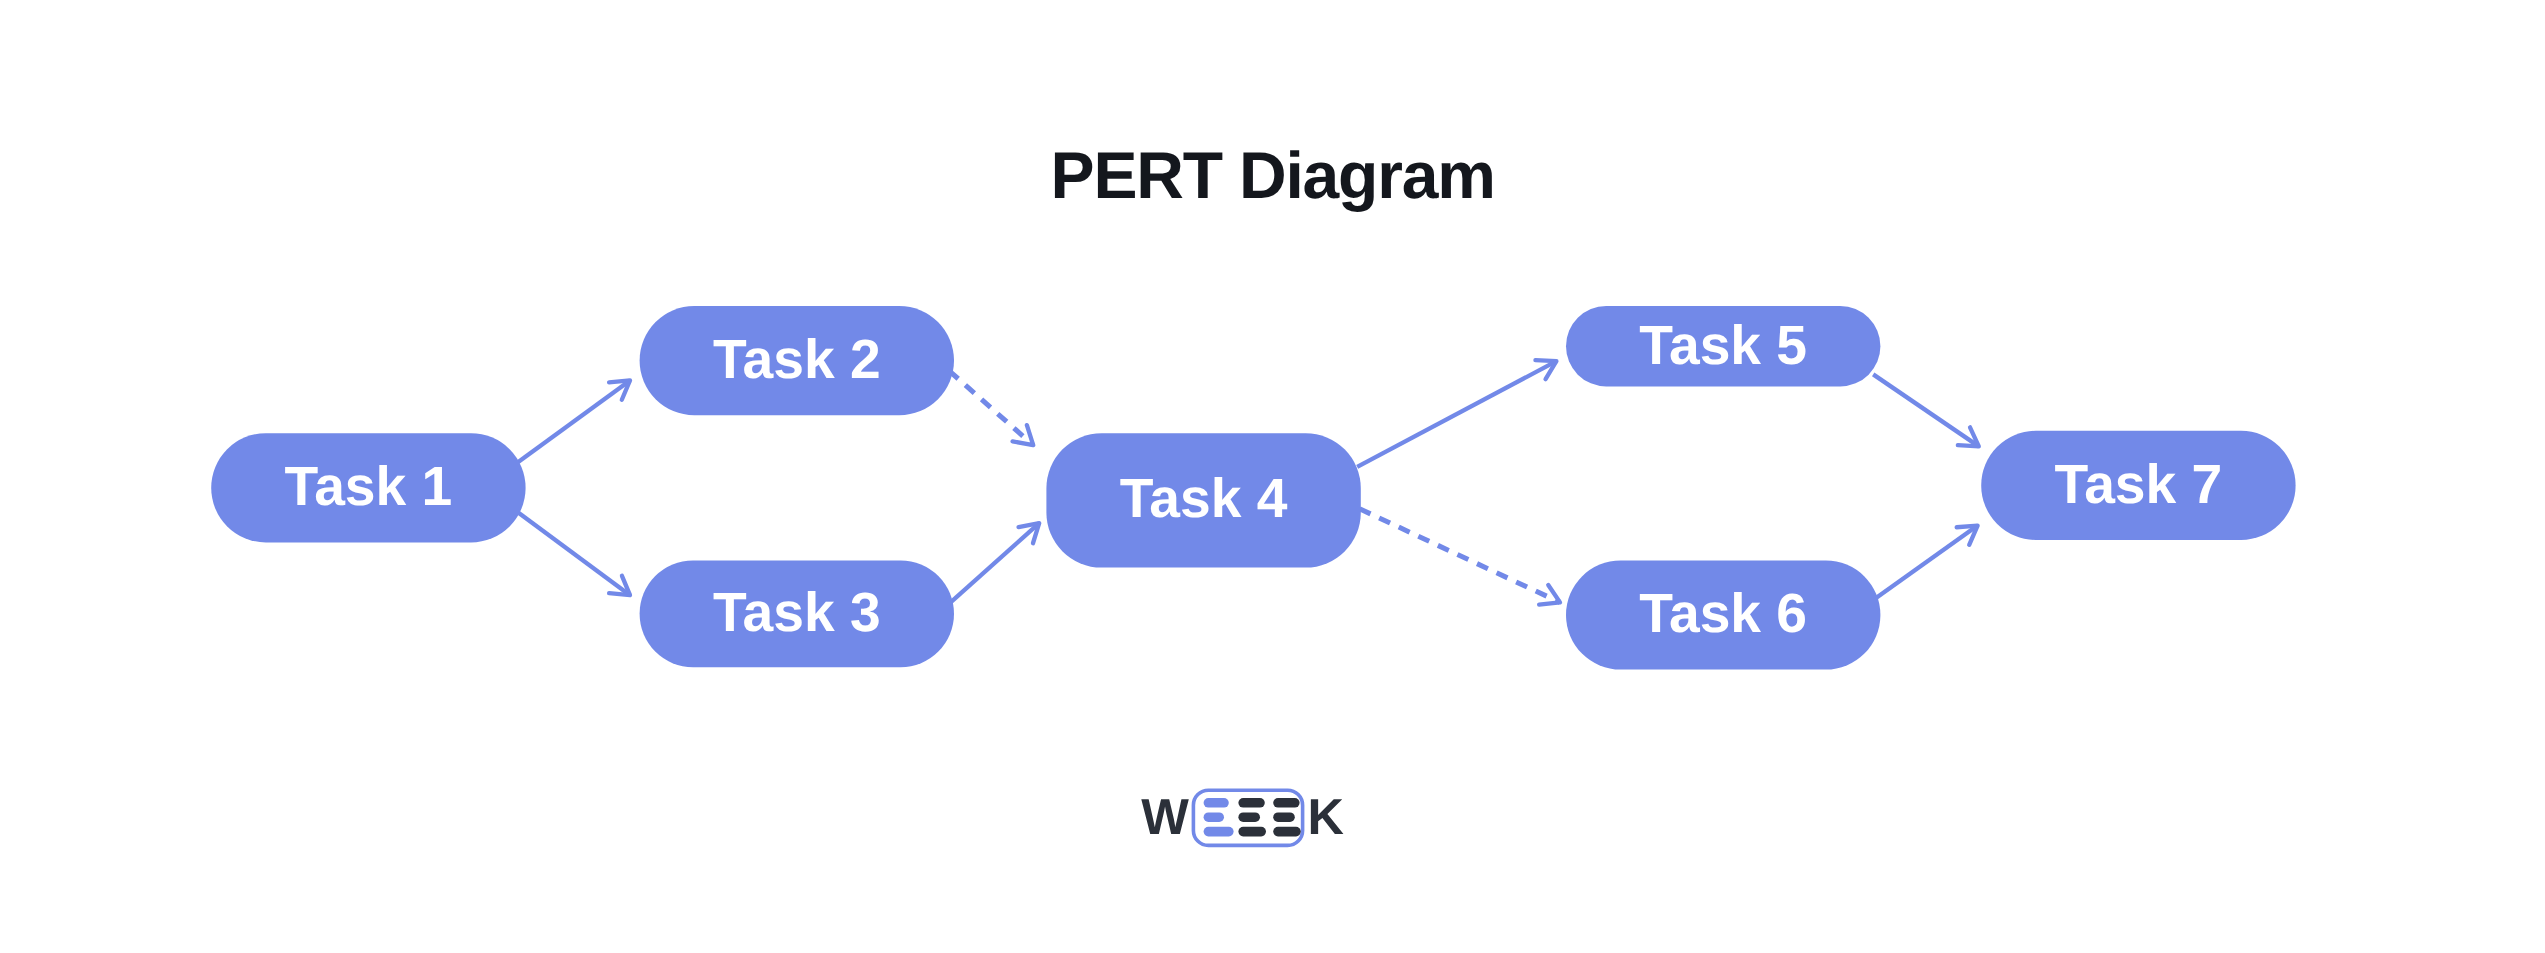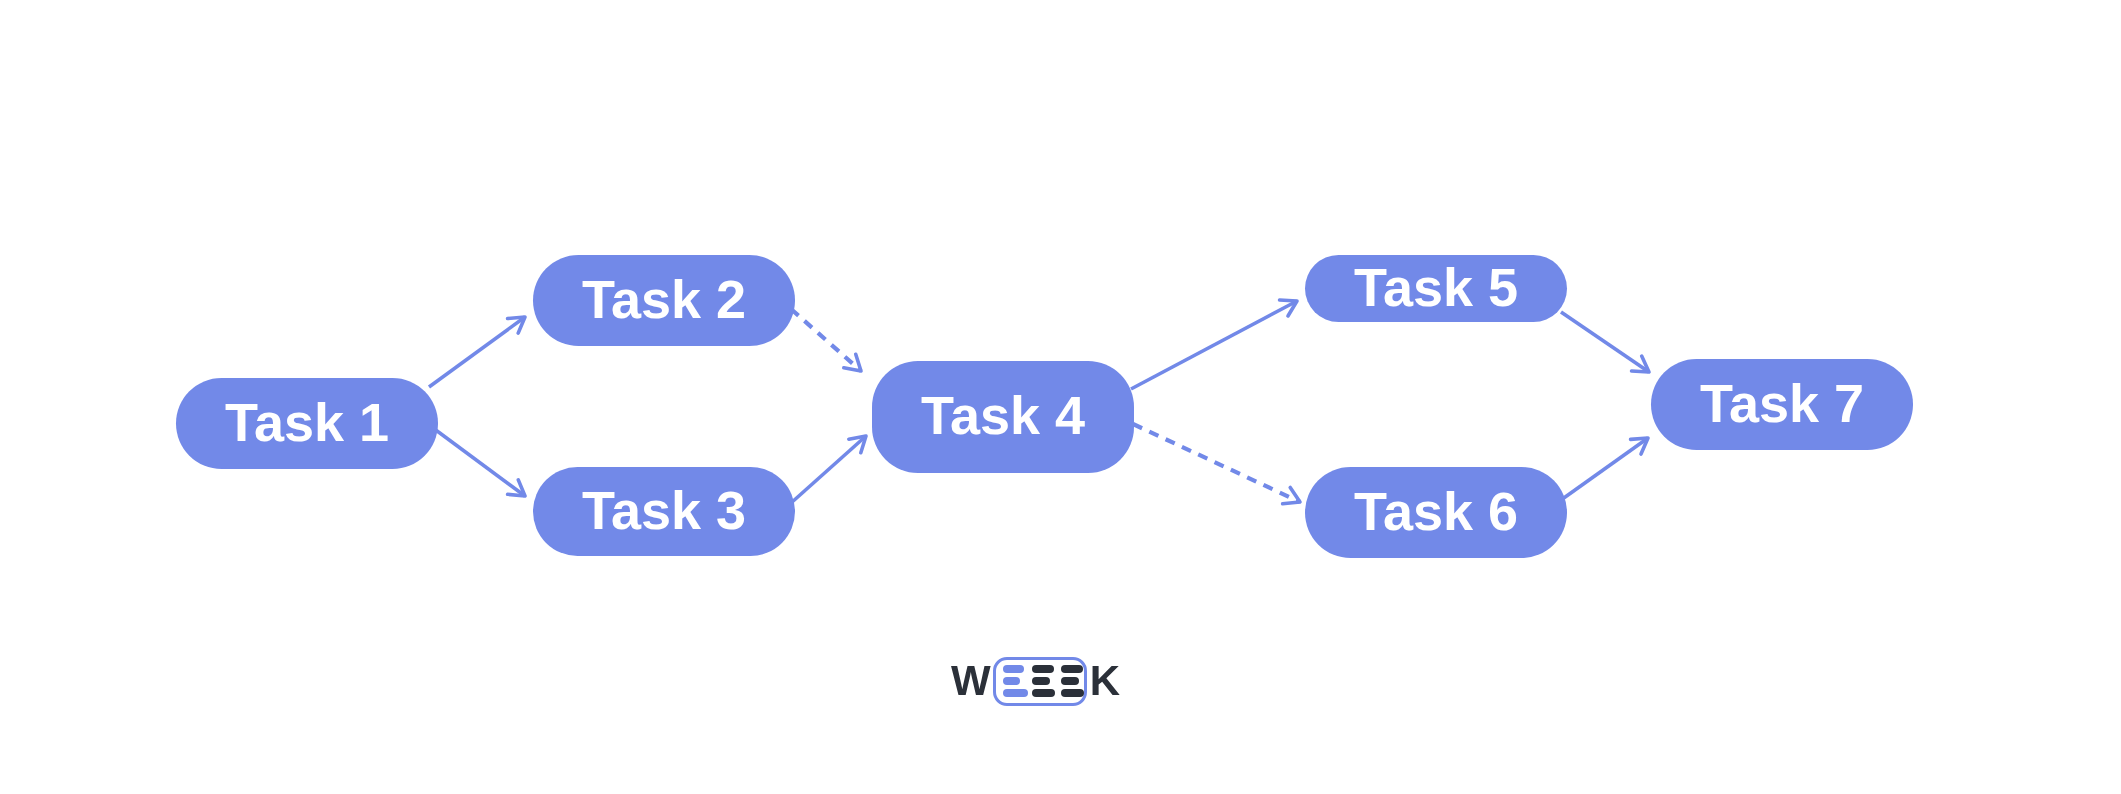--- a/index.html
+++ b/index.html
@@ -53,21 +53,21 @@
   .node {
     position: absolute;
     background: var(--accent);
     border-radius: 46px;
     display: flex;
     align-items: center;
     justify-content: center;
   }
   .node .node-label {
     color: #ffffff;
-    font-size: 54px;
+    font-size: 46px;
     font-weight: 700;
     letter-spacing: 0px;
     line-height: 1;
     padding-bottom: 4px;
   }
   
   .logo {
     position: absolute;
     left: 951px; top: 655px;
     height: 52px;
@@ -109,41 +109,42 @@
   .logo .logo-e .b-bot { width: 23px; }
   .logo .logo-e.blue .b-top { width: 21px; }
   .logo .logo-e.blue .b-mid { width: 17px; }
   .logo .logo-e.blue .b-bot { width: 25px; }
 </style>
 </head>
 <body>
 
 <div class="canvas">
 
+  <div class="page-title">PERT Diagram</div>
 
   <svg id="edge-layer" viewBox="0 0 2121 794" xmlns="http://www.w3.org/2000/svg">
     <defs>
       <marker id="arrow-open" markerUnits="userSpaceOnUse" markerWidth="26" markerHeight="26" viewBox="0 0 26 26" refX="22" refY="13" orient="auto">
         <path class="arrowhead-path" d="M7,4 L22,13 L7,22"></path>
       </marker>
     </defs>
     <g id="edges-group">
         <line x1="429" y1="387" x2="525" y2="317" class="edge solid" marker-end="url(#arrow-open)"></line>
         <line x1="429" y1="425" x2="525" y2="496" class="edge solid" marker-end="url(#arrow-open)"></line>
         <line x1="791" y1="309" x2="861" y2="371" class="edge dashed" marker-end="url(#arrow-open)"></line>
         <line x1="791" y1="503" x2="866" y2="436" class="edge solid" marker-end="url(#arrow-open)"></line>
         <line x1="1131" y1="389" x2="1297" y2="301" class="edge solid" marker-end="url(#arrow-open)"></line>
         <line x1="1133" y1="424" x2="1300" y2="502" class="edge dashed" marker-end="url(#arrow-open)"></line>
         <line x1="1561" y1="312" x2="1649" y2="372" class="edge solid" marker-end="url(#arrow-open)"></line>
         <line x1="1561" y1="500" x2="1648" y2="438" class="edge solid" marker-end="url(#arrow-open)"></line>
       </g>
   </svg>
 
   <div id="nodes-group">
-      <div class="node" style="left: 176px; top: 361px; width: 262px; height: 91px; margin-top: 17px;">
+      <div class="node" style="left: 176px; top: 361px; width: 262px; height: 91px;">
         <span class="node-label">Task 1</span>
       </div>
       <div class="node" style="left: 533px; top: 255px; width: 262px; height: 91px;">
         <span class="node-label">Task 2</span>
       </div>
       <div class="node" style="left: 533px; top: 467px; width: 262px; height: 89px;">
         <span class="node-label">Task 3</span>
       </div>
       <div class="node" style="left: 872px; top: 361px; width: 262px; height: 112px;">
         <span class="node-label">Task 4</span>

